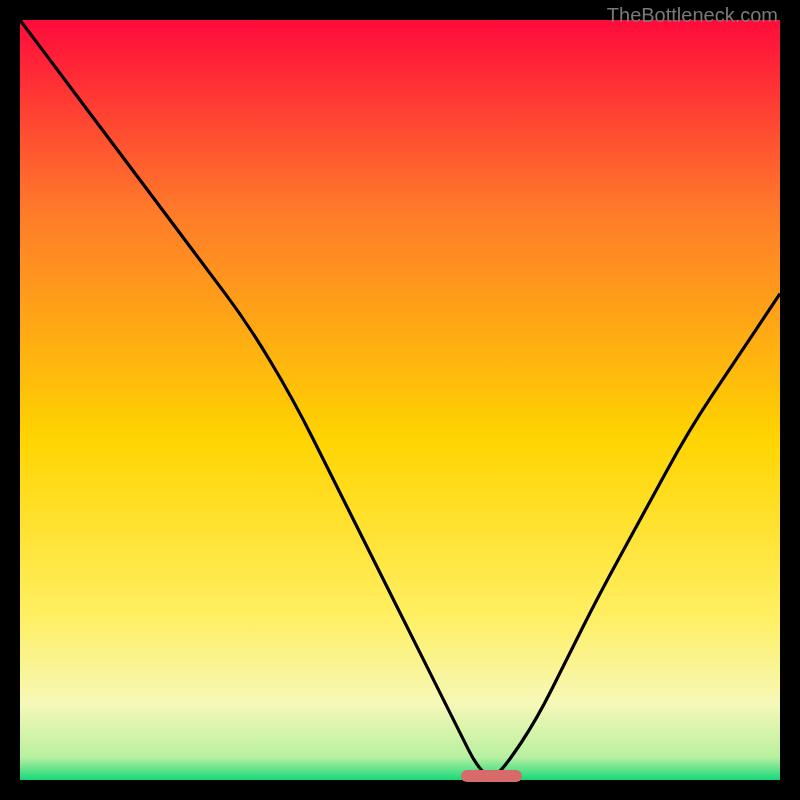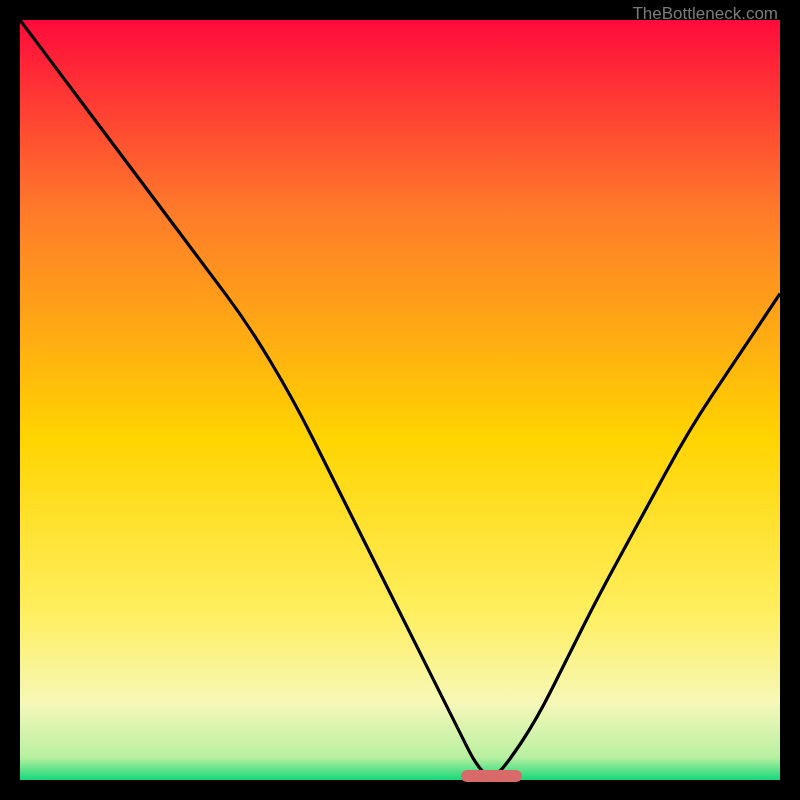--- a/index.html
+++ b/index.html
@@ -35,21 +35,21 @@
     left: 0;
     top: 0;
     width: 100%;
     height: 100%;
   }
   .watermark {
     position: absolute;
     top: 4px;
     right: 22px;
     font-family: Arial, sans-serif;
-    font-size: 17px;
+    font-size: 20px;
     color: #7a7a7a;
     font-weight: normal;
   }
   .marker {
     position: absolute;
     height: 12px;
     border-radius: 6px;
     background: #d86a6a;
   }
 </style>

